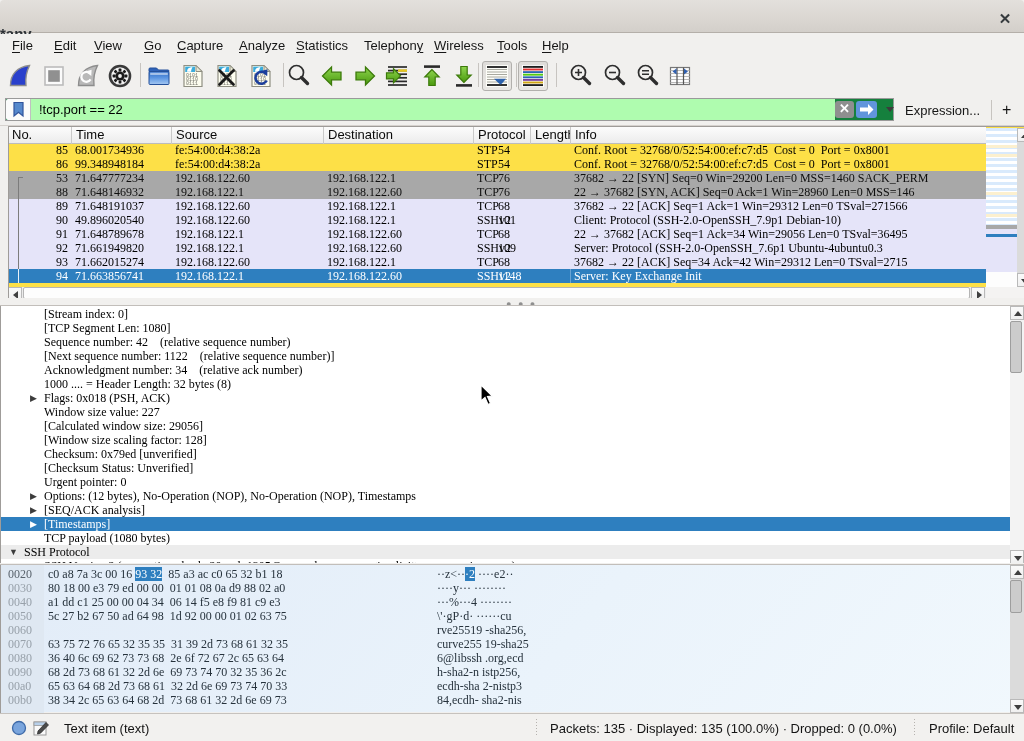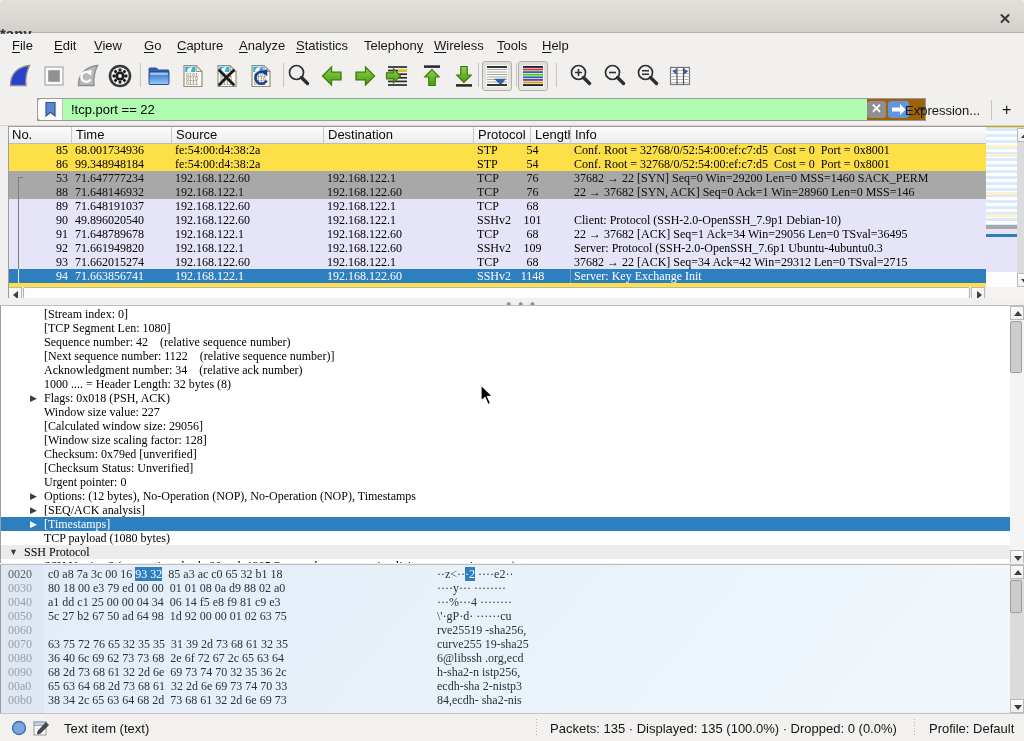--- a/index.html
+++ b/index.html
@@ -21,21 +21,21 @@
 #menubar u { text-decoration:underline; text-underline-offset:2px; }
 
 
 #toolbar { left:0; top:58px; width:1024px; height:36px; background:#f1f0ee; }
 .tsep { position:absolute; top:5px; width:1px; height:24px; background:#c7c4c0; }
 .tbtn { position:absolute; top:3px; width:30px; height:30px; border:1px solid #b2b0ad; border-radius:3px;
   background:linear-gradient(to bottom,#dedcd9,#e9e7e4); }
 
 
 #filterbar { left:0; top:94px; width:1024px; height:32px; background:#f1f0ee; border-bottom:1px solid #d6d2ce; }
-#ffield { left:5px; top:4px; width:889px; height:23px; background:#a16207; border:1px solid #9a9a9a; border-radius:0;margin-left:32px; }
+#ffield { left:5px; top:4px; width:889px; height:23px; background:#15803d; border:1px solid #9a9a9a; border-radius:0; }
 #fbook { left:0px; top:0px; width:25px; height:21px; background:#fbfbfb; border-right:1px solid #c0c0c0; border-radius:2px 0 0 2px; }
 #ftext { left:33px; top:3px; font-size:13px; color:#000; }
 #fclear { left:829px; top:2px; width:19px; height:17px; background:#8f8f8f; border-radius:3px; color:#fff; text-align:center; line-height:16px; font-size:13px; font-weight:bold;}
 #fapply { left:850px; top:2px; width:21px; height:17px; background:#6195dc; border-radius:3px; }
 #fexpr { left:905px; top:9px; font-size:13px; color:#161616; }
 #fsep  { left:991px; top:6px; width:1px; height:20px; background:#c7c4c0; }
 #fplus { left:1002px; top:7px; font-size:16px; color:#161616; }
 
 
 #plist { left:8px; top:126px; width:1024px; height:172px; background:#fde047; }
@@ -44,21 +44,21 @@
   border-bottom:1px solid #bcbcbc; font-size:13px; color:#0a0a0a; }
 #phead span { position:absolute; top:1px; }
 .hsep { position:absolute; top:0; width:1px; height:18px; background:#c9c9c9; }
 .prow { position:absolute; left:0; width:978px; height:14px; font-size:12px; line-height:14px; white-space:pre; overflow:hidden; }
 .prow span { position:absolute; top:0; }
 .c-no { left:0; width:60px; text-align:right; }
 .c-time { left:67px; }
 .c-src { left:167px; }
 .c-dst { left:319px; }
 .c-pro { left:469px; }
-.c-len { left:490px; width:69px; text-align:center; }
+.c-len { left:490px; width:69px; text-align:left; }
 .c-inf { left:566px; width:412px; overflow:hidden; }
 .r-grey { background:#a8a8a8; color:#0e0e0e; }
 .r-lav { background:#e5e4f9; color:#000; }
 .r-sel { background:#2e7fbf; color:#fff; }
 
 
 #pmap { left:978px; top:2px; width:31px; height:159px; background:#fff; }
 #pmap div { position:absolute; left:0; width:31px; }
 #pvsb { left:1009px; top:2px; width:15px; height:159px; background:#dbdbdb; }
 #phsb { left:0; top:161px; width:978px; height:13px; background:#ececec; }
@@ -346,21 +346,21 @@
     <div class="hsep" style="left:315px"></div>
     <div class="hsep" style="left:465px"></div>
     <div class="hsep" style="left:522px"></div>
     <div class="hsep" style="left:562px"></div>
   </div>
   <div class="abs mono" id="prows" style="left:0;top:17px;width:978px;height:142px;overflow:hidden">
     <div class="prow" style="top:0px"><span class="c-no">85</span><span class="c-time">68.001734936</span><span class="c-src">fe:54:00:d4:38:2a</span><span class="c-pro">STP</span><span class="c-len">54</span><span class="c-inf">Conf. Root = 32768/0/52:54:00:ef:c7:d5  Cost = 0  Port = 0x8001</span></div>
     <div class="prow" style="top:14px"><span class="c-no">86</span><span class="c-time">99.348948184</span><span class="c-src">fe:54:00:d4:38:2a</span><span class="c-pro">STP</span><span class="c-len">54</span><span class="c-inf">Conf. Root = 32768/0/52:54:00:ef:c7:d5  Cost = 0  Port = 0x8001</span></div>
     <div class="prow r-grey" style="top:28px"><span class="c-no">53</span><span class="c-time">71.647777234</span><span class="c-src">192.168.122.60</span><span class="c-dst">192.168.122.1</span><span class="c-pro">TCP</span><span class="c-len">76</span><span class="c-inf">37682 → 22 [SYN] Seq=0 Win=29200 Len=0 MSS=1460 SACK_PERM</span></div>
     <div class="prow r-grey" style="top:42px"><span class="c-no">88</span><span class="c-time">71.648146932</span><span class="c-src">192.168.122.1</span><span class="c-dst">192.168.122.60</span><span class="c-pro">TCP</span><span class="c-len">76</span><span class="c-inf">22 → 37682 [SYN, ACK] Seq=0 Ack=1 Win=28960 Len=0 MSS=146</span></div>
-    <div class="prow r-lav" style="top:56px"><span class="c-no">89</span><span class="c-time">71.648191037</span><span class="c-src">192.168.122.60</span><span class="c-dst">192.168.122.1</span><span class="c-pro">TCP</span><span class="c-len">68</span></div>
+    <div class="prow r-lav" style="top:56px"><span class="c-no">89</span><span class="c-time">71.648191037</span><span class="c-src">192.168.122.60</span><span class="c-dst">192.168.122.1</span><span class="c-pro">TCP</span><span class="c-len">68</span><span class="c-inf">37682 → 22 [ACK] Seq=1 Ack=1 Win=29312 Len=0 TSval=271566</span></div>
     <div class="prow r-lav" style="top:70px"><span class="c-no">90</span><span class="c-time">49.896020540</span><span class="c-src">192.168.122.60</span><span class="c-dst">192.168.122.1</span><span class="c-pro">SSHv2</span><span class="c-len">101</span><span class="c-inf">Client: Protocol (SSH-2.0-OpenSSH_7.9p1 Debian-10)</span></div>
     <div class="prow r-lav" style="top:84px"><span class="c-no">91</span><span class="c-time">71.648789678</span><span class="c-src">192.168.122.1</span><span class="c-dst">192.168.122.60</span><span class="c-pro">TCP</span><span class="c-len">68</span><span class="c-inf">22 → 37682 [ACK] Seq=1 Ack=34 Win=29056 Len=0 TSval=36495</span></div>
     <div class="prow r-lav" style="top:98px"><span class="c-no">92</span><span class="c-time">71.661949820</span><span class="c-src">192.168.122.1</span><span class="c-dst">192.168.122.60</span><span class="c-pro">SSHv2</span><span class="c-len">109</span><span class="c-inf">Server: Protocol (SSH-2.0-OpenSSH_7.6p1 Ubuntu-4ubuntu0.3</span></div>
     <div class="prow r-lav" style="top:112px"><span class="c-no">93</span><span class="c-time">71.662015274</span><span class="c-src">192.168.122.60</span><span class="c-dst">192.168.122.1</span><span class="c-pro">TCP</span><span class="c-len">68</span><span class="c-inf">37682 → 22 [ACK] Seq=34 Ack=42 Win=29312 Len=0 TSval=2715</span></div>
     <div class="prow r-sel" style="top:126px"><span class="c-no">94</span><span class="c-time">71.663856741</span><span class="c-src">192.168.122.1</span><span class="c-dst">192.168.122.60</span><span class="c-pro">SSHv2</span><span class="c-len">1148</span><span class="c-inf">Server: Key Exchange Init</span><span style="left:562px;width:1px;height:14px;background:#6ba4d4"></span></div>
     <div class="abs" style="left:10px;top:34px;width:5px;height:1px;background:#7c7c7c"></div>
     <div class="abs" style="left:10px;top:34px;width:1px;height:92px;background:#7c7c7c"></div>
     <div class="abs" style="left:10px;top:126px;width:1px;height:14px;background:#eaf2f8"></div>
   </div>
   <div class="abs" id="pmap">

